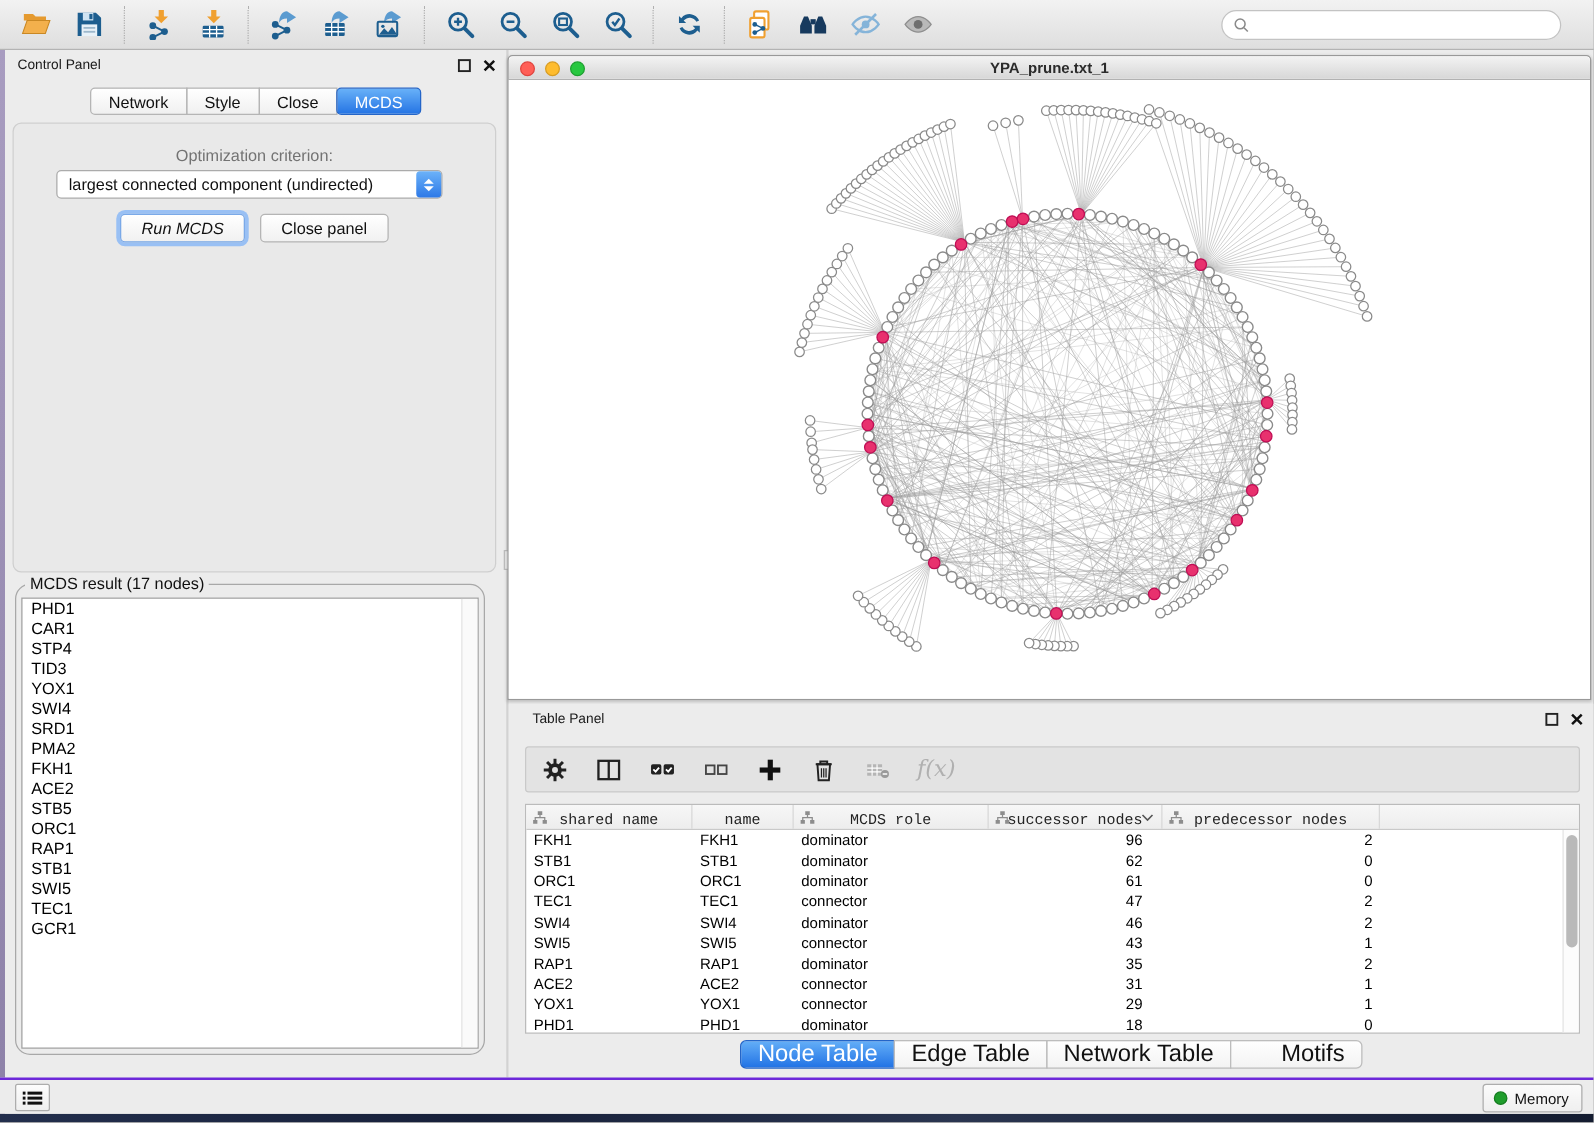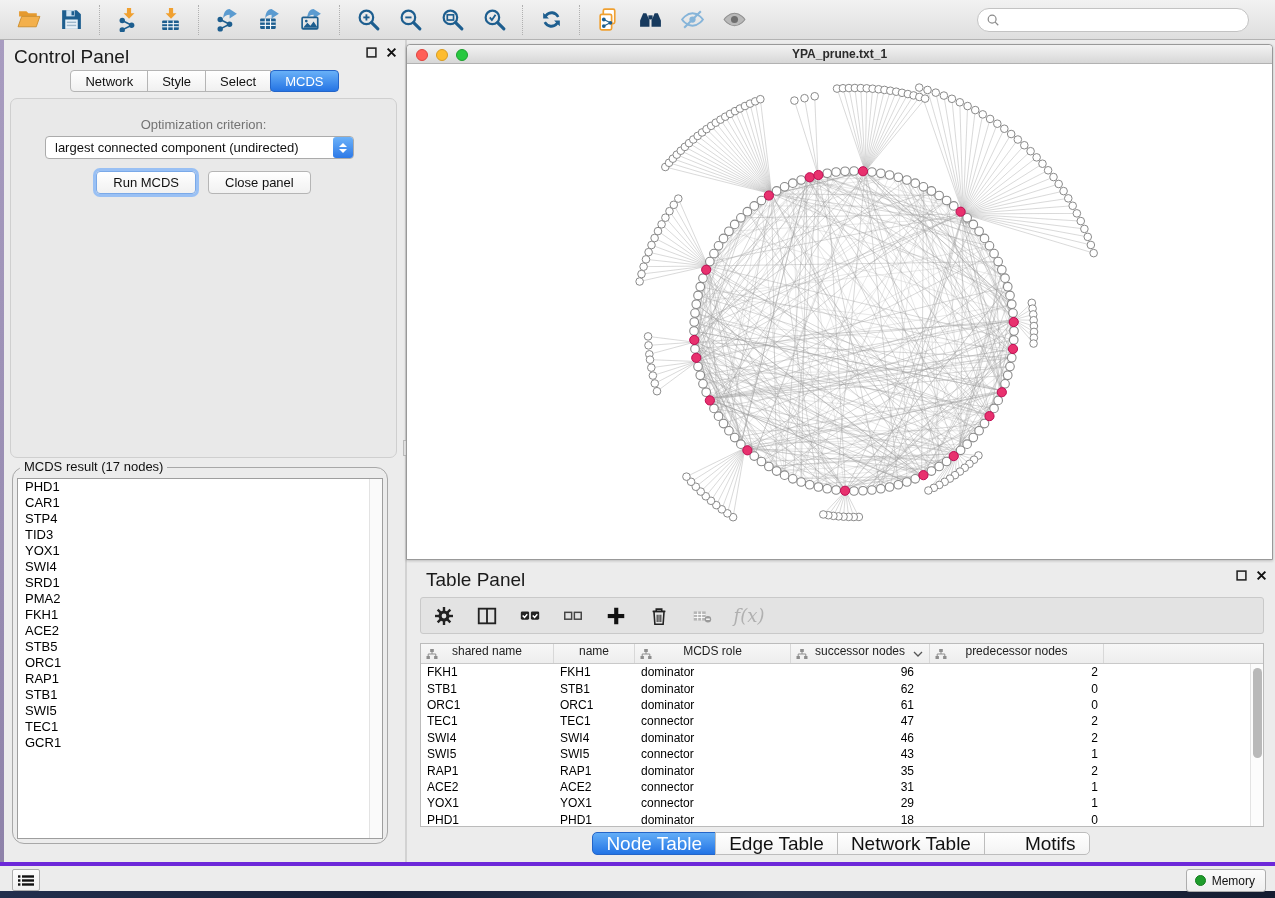--- a/index.html
+++ b/index.html
@@ -25,21 +25,21 @@
   
   .strip-left { position:absolute; left:0; top:40px; width:4px; bottom:7px;
     background:linear-gradient(180deg,#a89cc0,#8d81a8); }
   .strip-bottom { position:absolute; left:0; right:0; bottom:0; height:7px;
     background:linear-gradient(90deg,#232f4d,#17203a 30%,#2a3550 60%,#141c30); }
 
   
   .control-panel { position:absolute; left:4px; top:40px; width:401px; bottom:36px;
     background:#ececec; }
   .panel-header { position:absolute; left:0; right:0; top:0; height:26px; }
-  .panel-title { position:absolute; left:10px; top:6px; font-size:19px; color:#1a1a1a; }
+  .panel-title { position:absolute; left:10px; top:6px; font-size:11px; color:#1a1a1a; }
   .panel-btns { position:absolute; right:8px; top:7px; display:flex; gap:9px; }
   .panel-btns span { display:inline-flex; width:11px; height:11px; cursor:pointer; }
   .panel-btns svg { width:11px; height:11px; }
 
   .ctabs { position:absolute; left:0; right:0; top:30px; display:flex; justify-content:center; }
   .ctab { height:22px; padding:0 14px; font-size:13px; border:1px solid #b5b5b5; margin-left:-1px;
     background:linear-gradient(#ffffff,#f0f0f0); color:#111; cursor:pointer;
     font-family:"Liberation Sans",sans-serif; }
   .ctab:first-child { border-radius:4px 0 0 4px; margin-left:0; }
   .ctab.sel { background:linear-gradient(#68b1f8,#2574e4); color:#fff; border-color:#2465c8;
@@ -54,21 +54,21 @@
   .dd-step { width:20px; height:21px; border-radius:3px; margin-right:0px;
     background:linear-gradient(#6cb2f9,#2d79e7); display:flex; flex-direction:column;
     align-items:center; justify-content:center; gap:2px; }
   .dd-step i { width:0; height:0; border-left:4px solid transparent; border-right:4px solid transparent; }
   .dd-step i.up { border-bottom:4px solid #fff; }
   .dd-step i.dn { border-top:4px solid #fff; }
   .btn-row { position:absolute; left:0; right:0; top:72px; display:flex; justify-content:center; gap:12px; }
   .pushbtn { height:23px; padding:0 16px; font-size:13px; background:linear-gradient(#ffffff,#f1f1f1);
     border:1px solid #b5b5b5; border-radius:4px; cursor:pointer; color:#111;
     font-family:"Liberation Sans",sans-serif; }
-  .pushbtn.focused { box-shadow:0 0 0 3px rgba(110,170,250,.65); border-color:#7aa9e8; }
+  .pushbtn.focused { box-shadow:0 0 0 3px rgba(110,170,250,.65); border-color:#7aa9e8;font-style:italic; }
 
   .result-group { position:absolute; left:8px; width:376px; top:427px; height:377px;
     border:1px solid #a8a8a8; border-radius:12px; }
   .result-legend { position:absolute; left:7px; top:-9px; background:#ececec; padding:0 4px;
     font-size:13px; color:#111; }
   .result-list { position:absolute; left:4px; right:4px; top:10px; bottom:4px; background:#fff;
     border:1px solid #9e9e9e; overflow:hidden; }
   .result-scroll { position:absolute; right:0; top:0; bottom:0; width:13px; background:#fafafa;
     border-left:1px solid #e3e3e3; cursor:pointer; }
   .result-item { font-size:13px; line-height:16px; padding-left:7px; color:#000; cursor:default; }
@@ -104,21 +104,21 @@
     background:none; border:none; cursor:pointer; }
   .ttbtn svg { width:22px; height:22px; }
   .ttbtn.dis { cursor:default; }
   .fx { font-family:"DejaVu Serif", serif; font-style:italic; font-size:18px; color:#b0b0b0; }
 
   .ntable { position:absolute; left:13px; top:80px; width:844px; height:184px; background:#fff;
     border:1px solid #bbb; overflow:hidden; }
   .thead { display:flex; height:20px; background:linear-gradient(#f7f7f7,#ededed);
     border-bottom:1px solid #c9c9c9; }
   .th { position:relative; height:100%; border-right:1px solid #d8d8d8; display:flex;
-    align-items:flex-start; justify-content:center; font-size:12px; color:#222; cursor:pointer; }
+    align-items:flex-end; justify-content:center; font-size:12px; color:#222; cursor:pointer;font-family:Liberation Mono, monospace; }
   .th .colicon { position:absolute; left:5px; top:4px; width:12px; height:12px; }
   .th .sorticon { position:absolute; right:6px; top:7px; width:10px; height:6px; }
   .th.fill { border-right:none; flex:1; cursor:default; }
   .tr { display:flex; height:16.4px; align-items:center; cursor:default; }
   .td { font-size:12px; color:#000; padding:0 6px; white-space:nowrap; overflow:hidden; }
   .td.num { text-align:right; }
   .tbl-scroll { position:absolute; right:0; top:20px; bottom:0; width:13px; background:#fcfcfc;
     border-left:1px solid #e3e3e3; }
   .tbl-thumb { position:absolute; left:2px; top:4px; width:9px; height:90px; background:#b9b9b9;
     border-radius:5px; cursor:pointer; }
@@ -126,21 +126,21 @@
   .btabs { position:absolute; left:0; right:0; top:269px; display:flex; justify-content:center; }
   .btab { height:23px; padding:0 13px; font-size:19px; border:1px solid #bdbdbd; margin-left:-1px;
     background:linear-gradient(#ffffff,#f3f3f3); color:#111; cursor:pointer;
     font-family:"Liberation Sans",sans-serif; }
   .btab:first-child { border-radius:5px 0 0 5px; margin-left:0; }
   .btab:last-child { border-radius:0 5px 5px 0;padding-left:40px; }
   .btab.sel { background:linear-gradient(#63aef7,#2273e5); color:#fff; border-color:#2465c8; }
 
   
   .status-bar { position:absolute; left:0; right:0; bottom:7px; height:29px; background:#ececec;
-    border-top:4px solid #6d28d9; }
+    border-top:2px solid #6d28d9; }
   .sb-list { position:absolute; left:12px; top:3px; width:28px; height:22px;
     background:linear-gradient(#fdfdfd,#efefef); border:1px solid #adadad; border-radius:2px;
     display:flex; align-items:center; justify-content:center; cursor:pointer; }
   .sb-list svg { width:16px; height:13px; }
   .sb-memory { position:absolute; right:9px; top:3px; height:23px; padding:0 10px 0 8px;
     background:linear-gradient(#fbfbfb,#efefef); border:1px solid #adadad; border-radius:3px;
     display:flex; align-items:center; gap:6px; font-size:12px; color:#111; cursor:pointer;
     font-family:"Liberation Sans",sans-serif; }
   .mem-dot { width:11px; height:11px; border-radius:50%; background:#1f9d2c; border:1px solid #157d20; }
 </style>
@@ -336,21 +336,21 @@
         <span>
             <svg viewBox="0 0 10 10">
               <path d="M1.5 1.5l7 7M8.5 1.5l-7 7" stroke="#111" stroke-width="1.8"></path>
             </svg>
           </span>
       </span>
     </div>
     <div class="ctabs" id="ctabs">
         <button class="ctab">Network</button>
         <button class="ctab">Style</button>
-        <button class="ctab">Select</button>
+        <button class="ctab">Close</button>
         <button class="ctab sel">MCDS</button>
       </div>
 
     <div class="mcds-box">
       <div class="crit-label">Optimization criterion:</div>
       <div class="dropdown">
         <span class="dval">largest connected component (undirected)</span>
         <span class="dd-step">
             <i class="up"></i>
             <i class="dn"></i>

